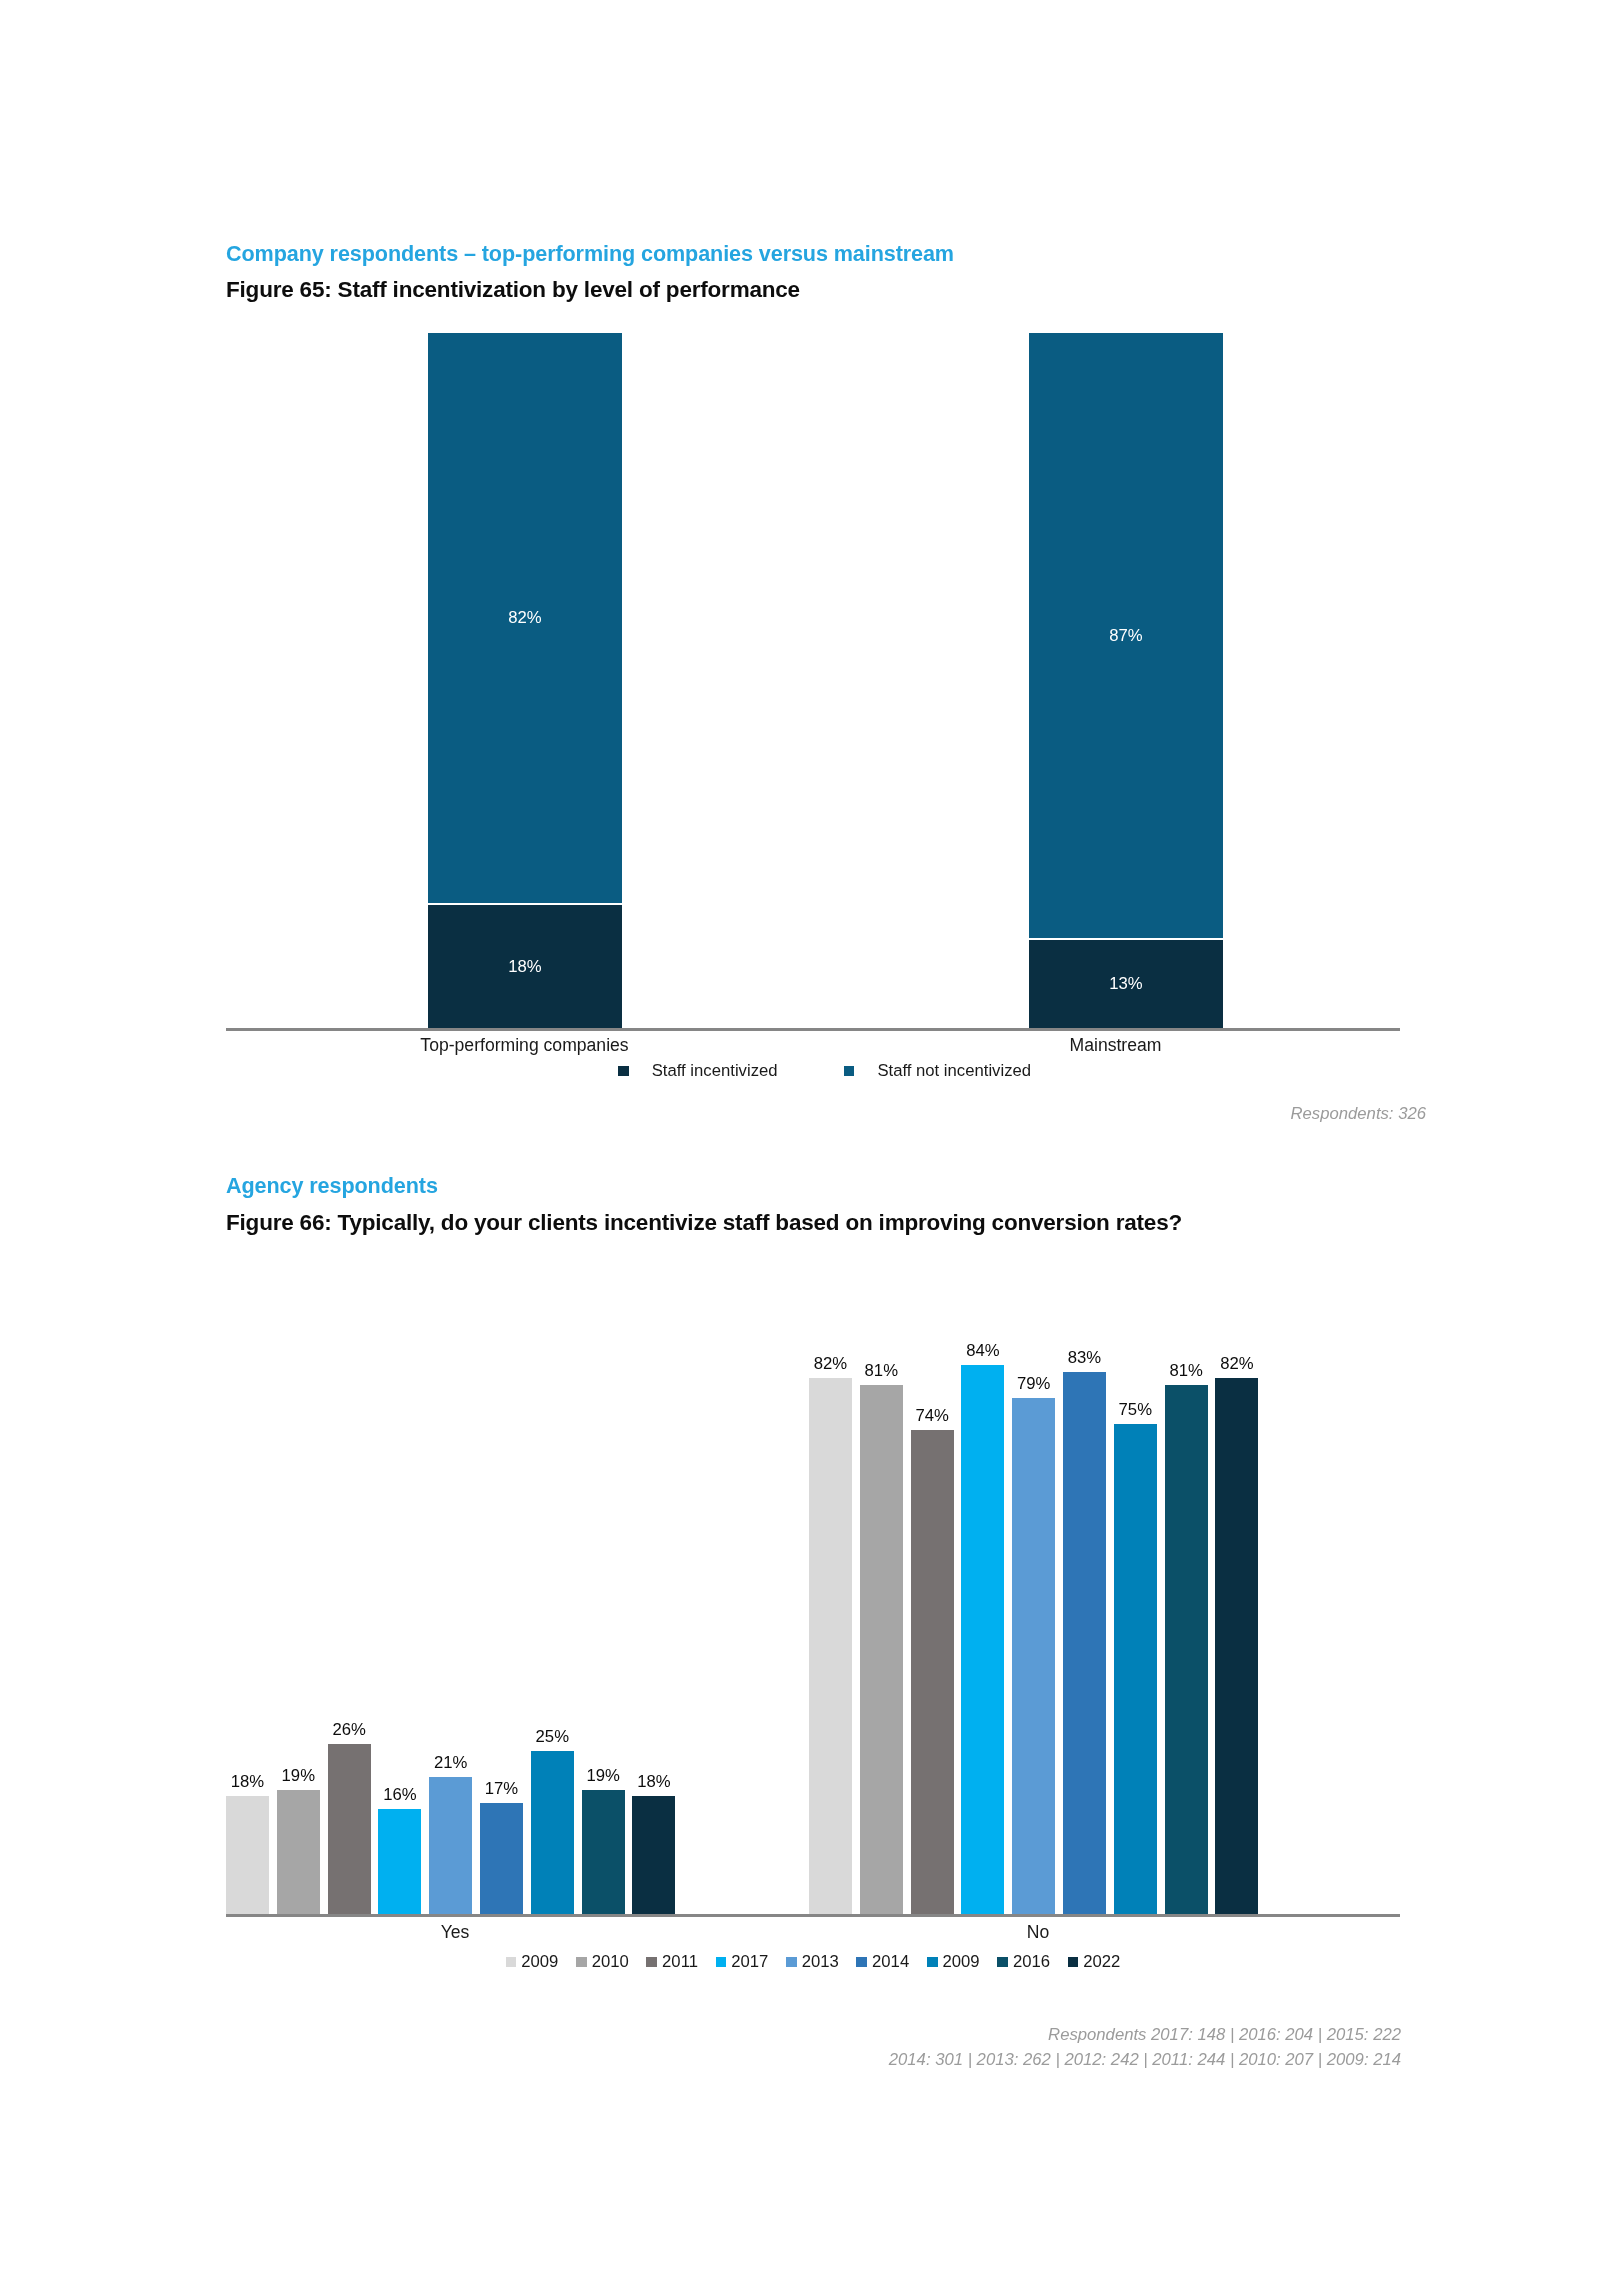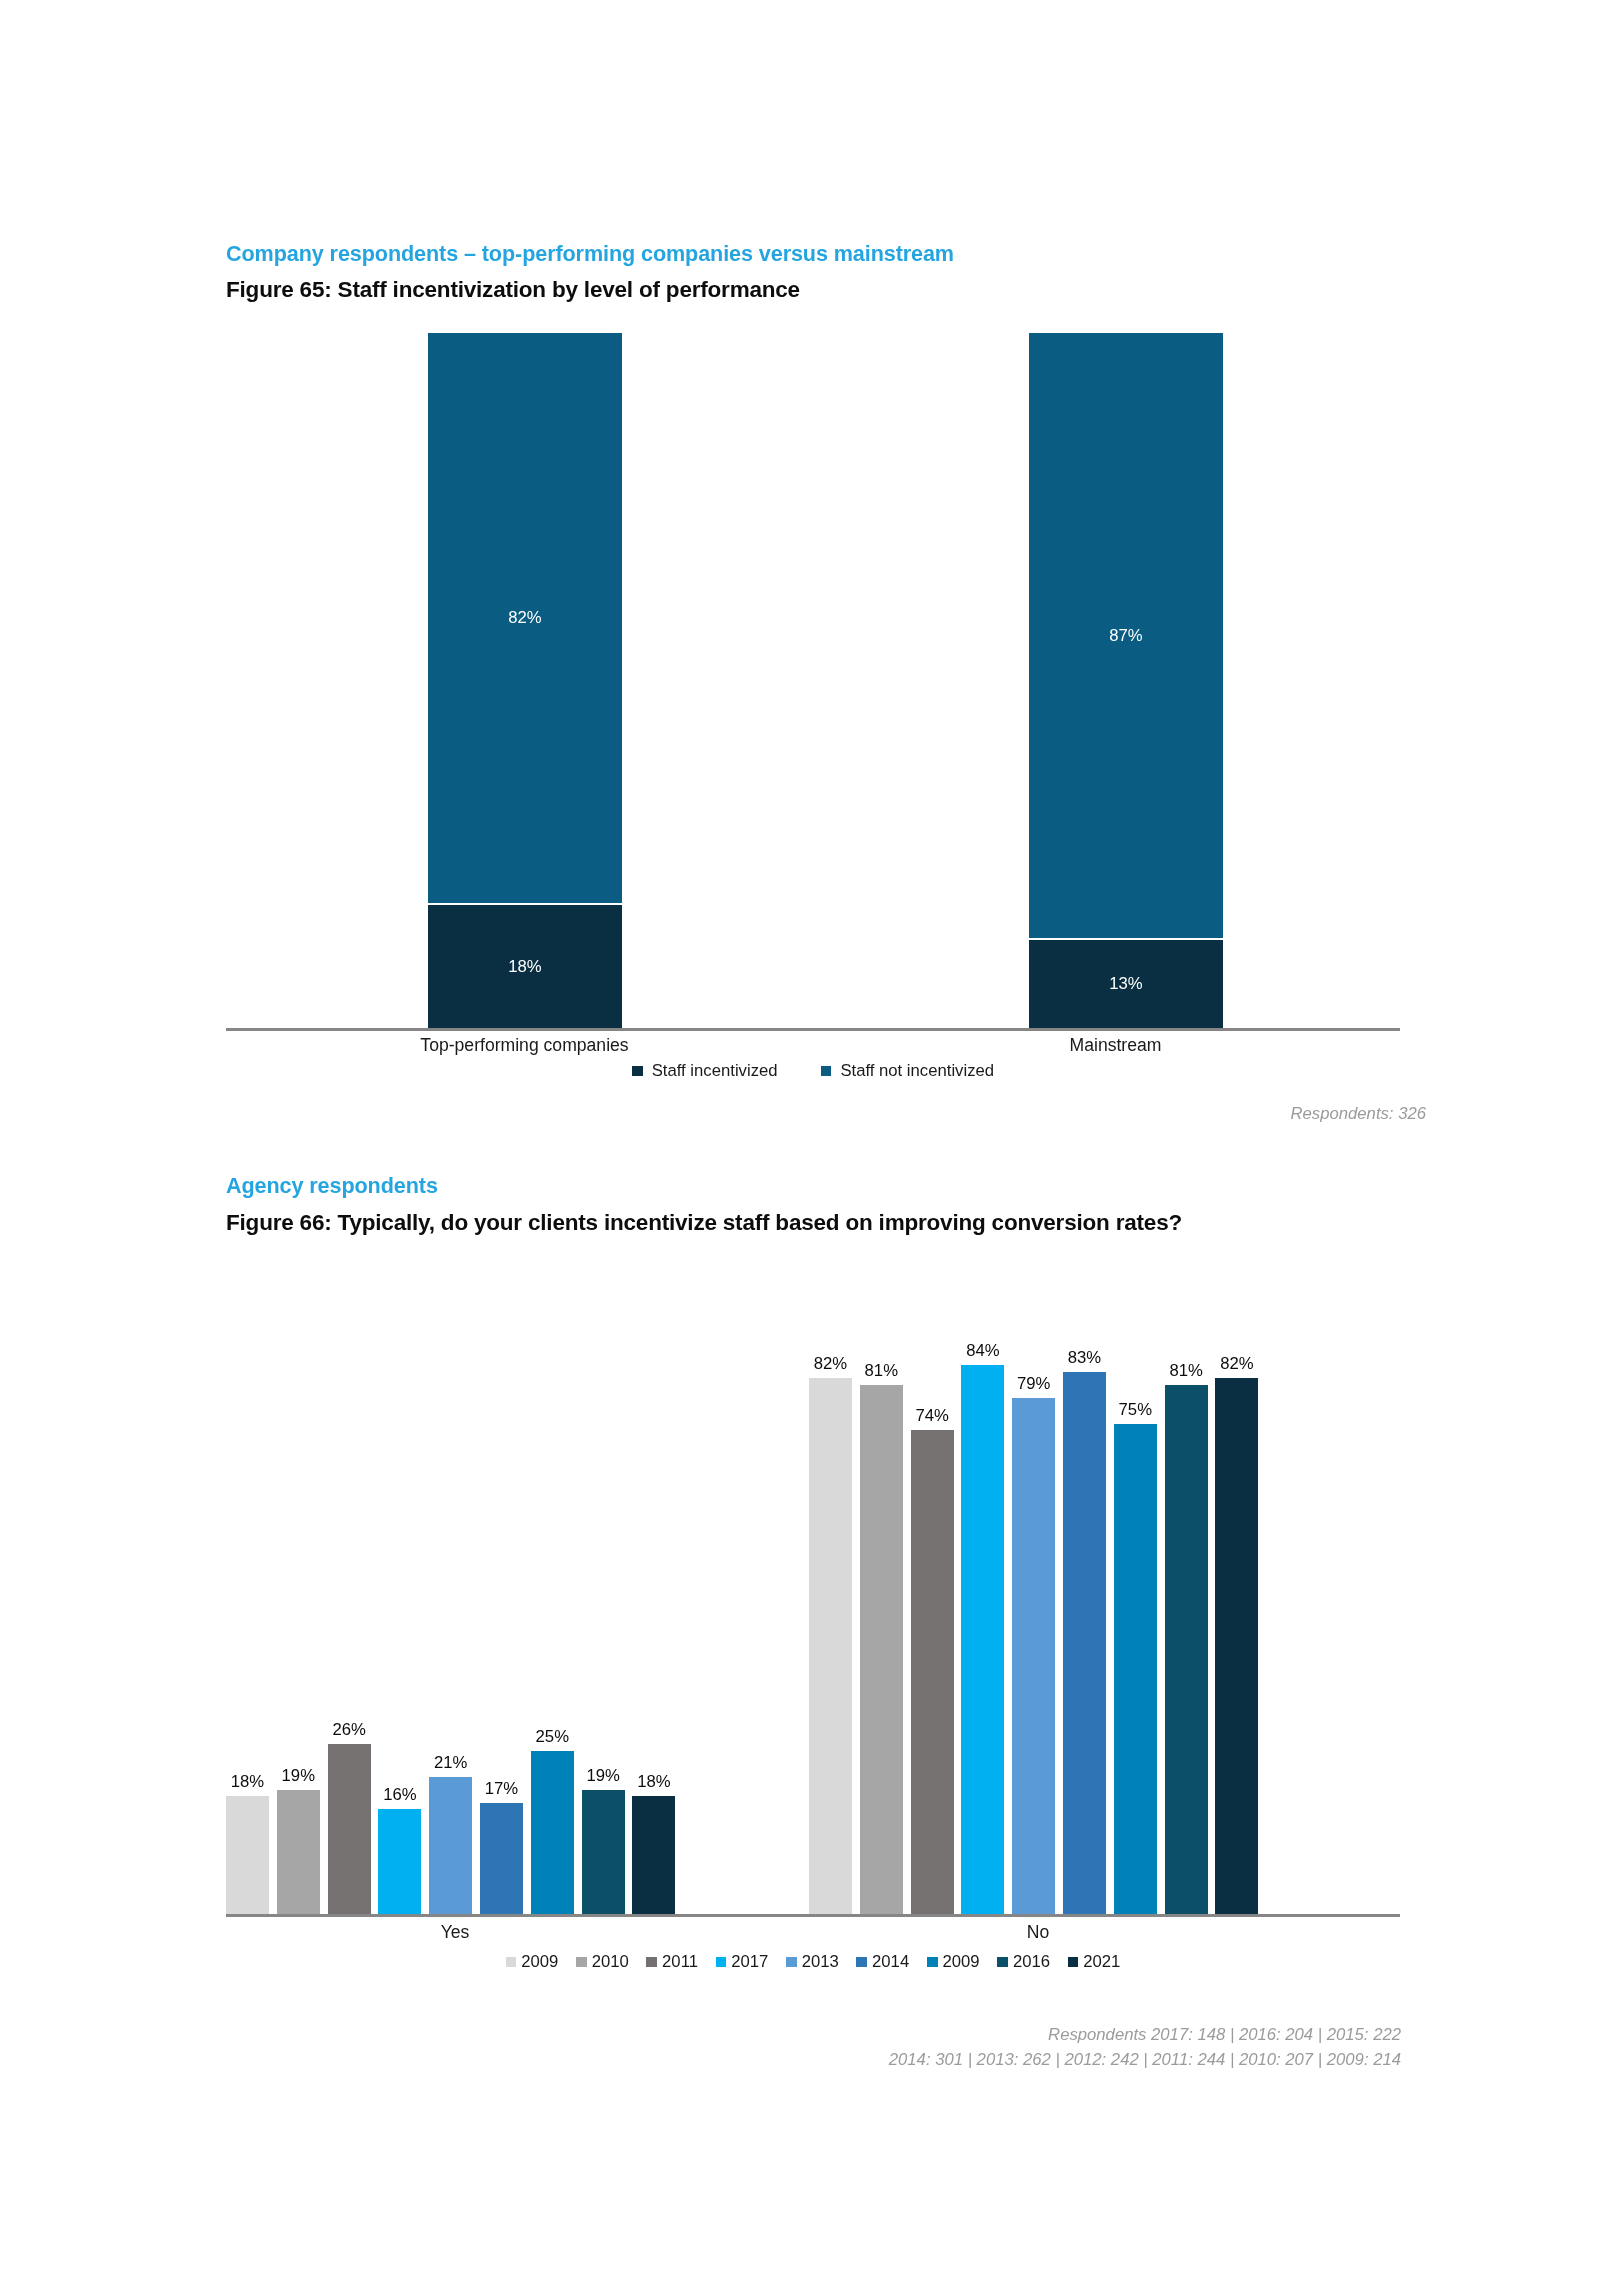--- a/index.html
+++ b/index.html
@@ -98,24 +98,25 @@
     top: 1061px;
     width: 1174px;
     display: flex;
     justify-content: center;
     align-items: center;
     gap: 43px;
   }
   #legend1 .legend-item {
     display: flex;
     align-items: center;
-    gap: 9px;
+    gap: 23px;
     font-size: 16.7px;
     color: #1a1a1a;
     white-space: nowrap;
+    margin-left: 23px;
   }
   .swatch {
     width: 10.8px;
     height: 10.8px;
     display: inline-block;
     flex: 0 0 auto;
   }
 
   .respondents-note {
     position: absolute;
@@ -363,21 +364,21 @@
       <div class="legend-item">
         <span class="swatch" style="background: rgb(0, 129, 184);"></span>
         <span>2009</span>
       </div>
       <div class="legend-item">
         <span class="swatch" style="background: rgb(11, 80, 104);"></span>
         <span>2016</span>
       </div>
       <div class="legend-item">
         <span class="swatch" style="background: rgb(10, 47, 66);"></span>
-        <span>2021</span>
+        <span>2022</span>
       </div>
     </div>
 
   <div class="respondents-note" style="left:617px; top:2022px; width:784px;">Respondents 2017: 148 | 2016: 204 | 2015: 222
 2014: 301 | 2013: 262 | 2012: 242 | 2011: 244 | 2010: 207 | 2009: 214</div>
 
   <div id="footer">
     
     
     

